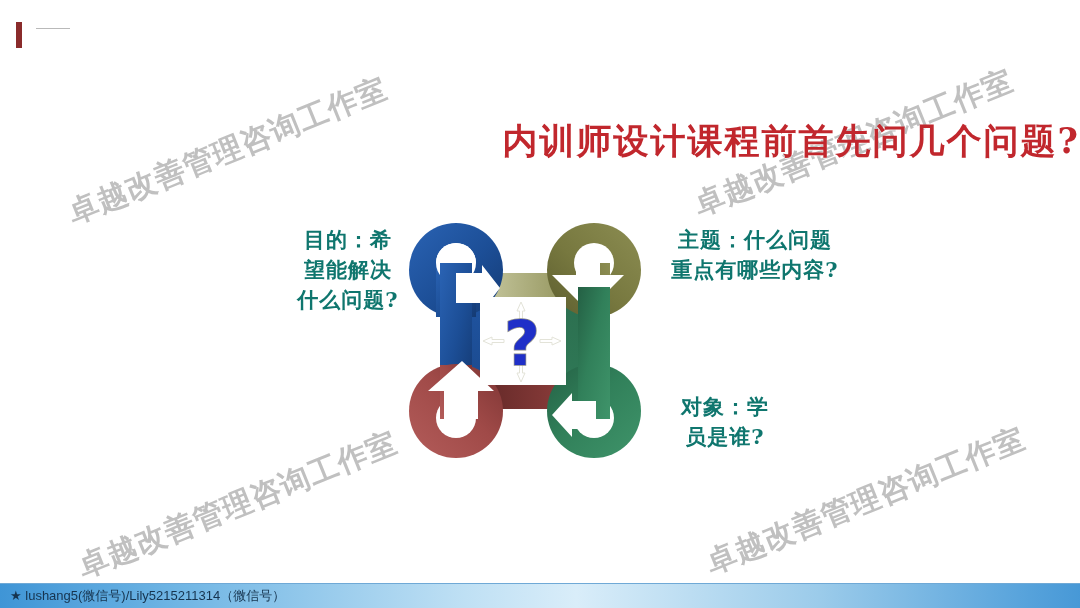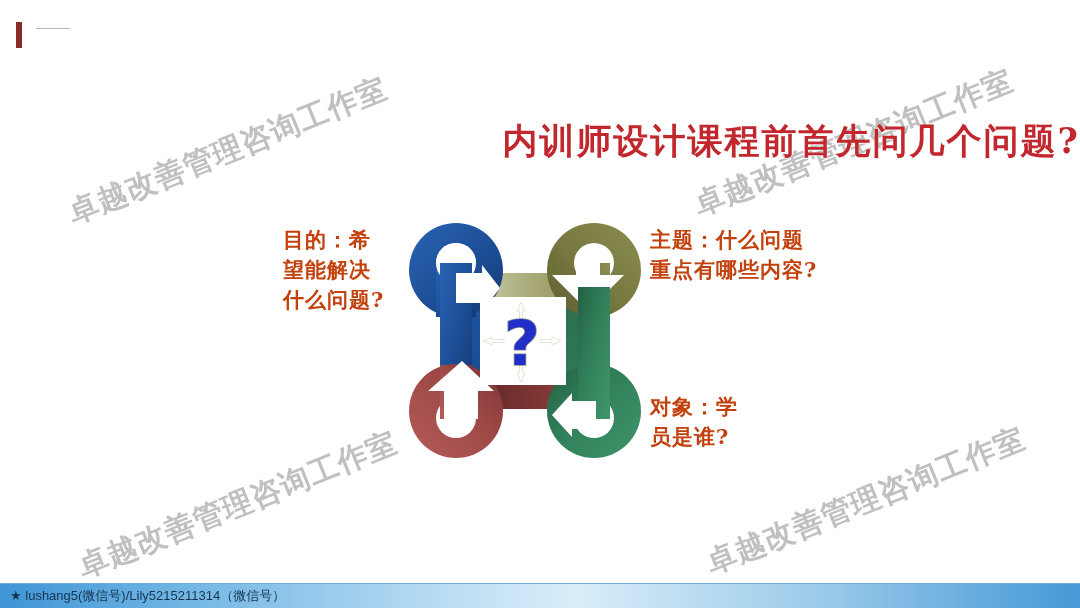--- a/index.html
+++ b/index.html
@@ -67,27 +67,28 @@
     font-size: 35px;
     font-weight: 700;
     letter-spacing: 2px;
     font-family: "DejaVu Serif", "Liberation Serif", serif;
     text-shadow: 0 1px 0 rgba(255,255,255,.7);
   }
 
   
   .label {
     position: absolute;
-    color: #c2410c;
+    color: #0f766e;
     font-size: 21px;
     font-weight: 700;
     line-height: 1.42;
     letter-spacing: 1px;
     font-family: "DejaVu Serif", "Liberation Serif", serif;
     white-space: pre-line;
+    text-align: center;
   }
   .label-tl { left: 283px; top: 225px; width: 130px; }
   .label-tr { left: 650px; top: 225px; width: 210px; }
   .label-bl { left: 283px; top: 392px; width: 130px; }
   .label-br { left: 650px; top: 392px; width: 150px; }
 
   
   .diagram {
     position: absolute;
     left: 400px;

